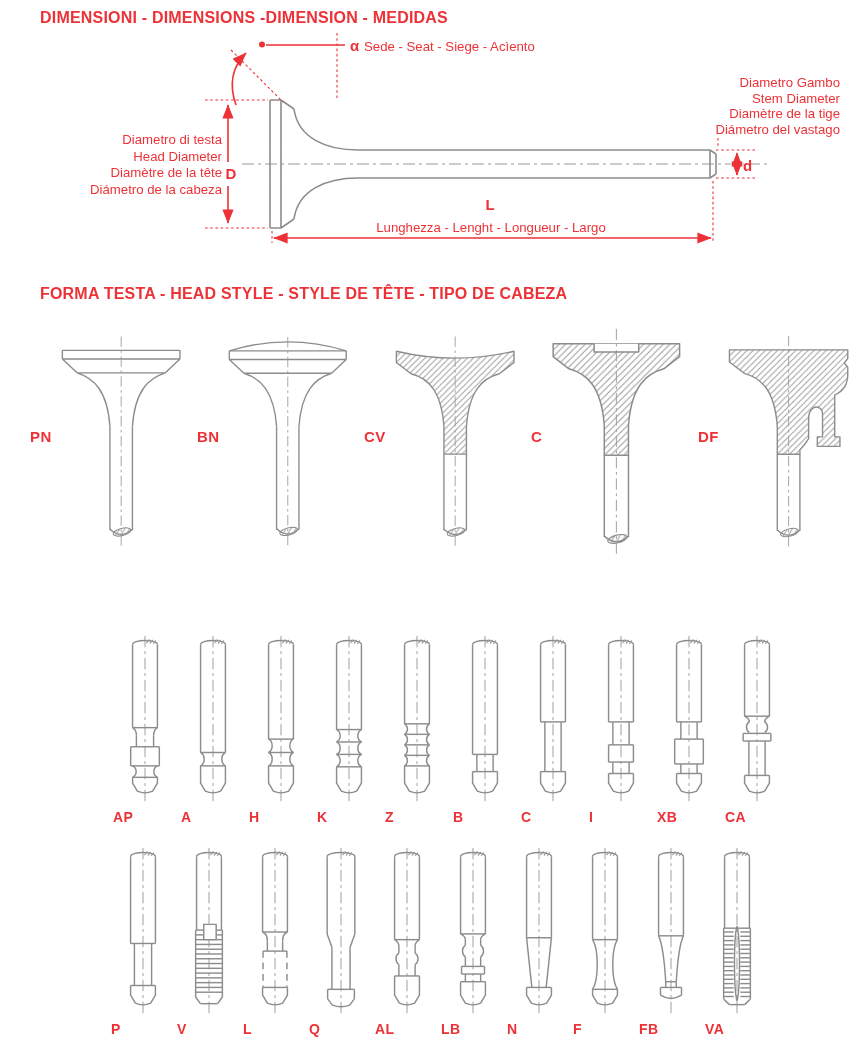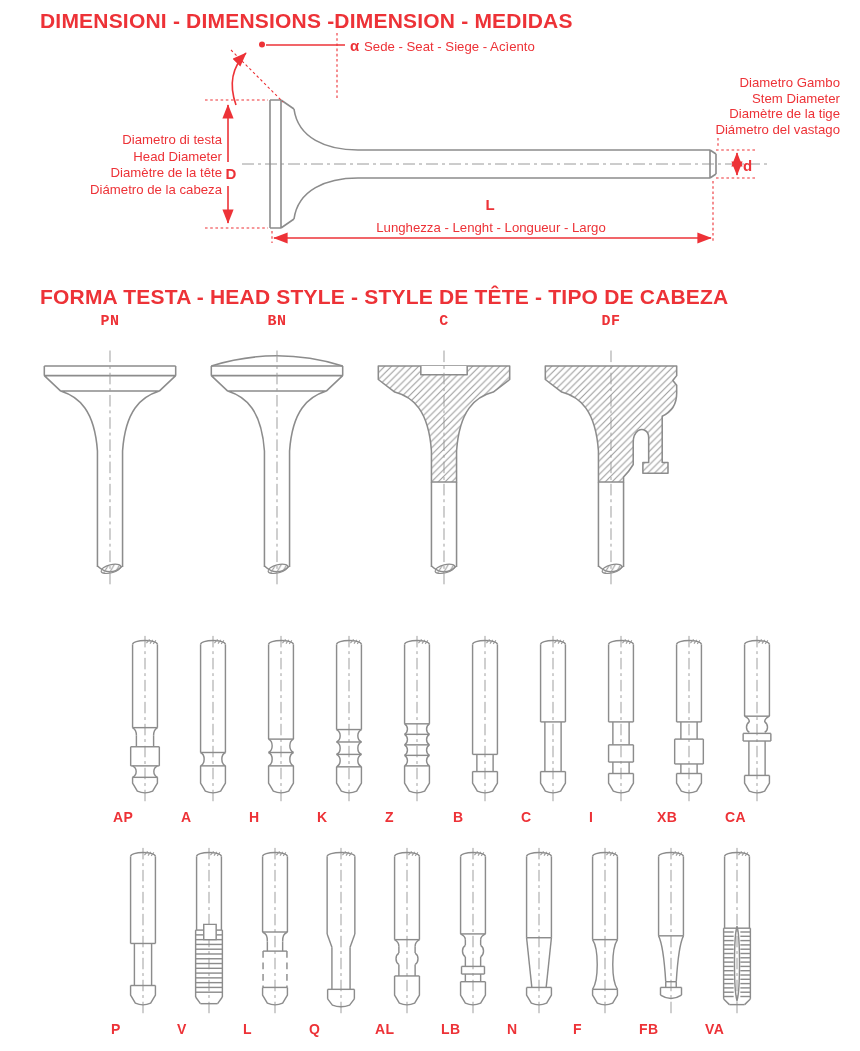--- a/index.html
+++ b/index.html
@@ -1,22 +1,22 @@
 <!DOCTYPE html>
 <html><head>
 <meta charset="utf-8">
 <style>
   html,body{margin:0;padding:0;background:#fff;}
   .page{position:relative;width:860px;height:1051px;background:#fff;overflow:hidden;
         font-family:"Liberation Sans",sans-serif;}
-  .sec-title{position:absolute;color:#ED3237;font-weight:bold;font-size:21px;
+  .sec-title{position:absolute;color:#ED3237;font-weight:bold;font-size:16px;
              letter-spacing:.2px;white-space:nowrap;}
   .dim-svg{position:absolute;left:0;top:30px;width:860px;height:235px;}
   .heads{position:absolute;left:30px;top:311px;display:flex;gap:7px;}
-  .head-item{width:160px;display:flex;flex-direction:column;align-items:center;font-family:Liberation Mono, monospace;}
+  .head-item{width:160px;display:flex;flex-direction:row;align-items:center;}
   .fig-label{color:#ED3237;font-weight:bold;font-size:15px;letter-spacing:.4px;
              height:26px;line-height:22px;text-align:center;}
   .head-fig{width:160px;height:256px;}
   .stem-row{position:absolute;display:flex;}
   .row1{left:113px;top:634px;gap:4px;}
   .row2{left:111px;top:846px;gap:2px;}
   .stem-item{width:64px;display:flex;flex-direction:column;align-items:flex-start;}
   .stem-fig{width:64px;height:172px;}
   .stem-label{margin-top:3px;color:#ED3237;font-weight:bold;font-size:14px;
               letter-spacing:.4px;text-align:center;}
@@ -122,20 +122,35 @@
           <defs>
             <pattern id="hp1" width="7" height="7" patternUnits="userSpaceOnUse">
               <path d="M0,7L7,0M-1.8,1.8L1.8,-1.8M5.2,8.8L8.8,5.2" stroke="#9a9a9a" stroke-width="1.1" fill="none"></path>
             </pattern>
           </defs>
           <path class="g" d="M12,30H148M12,40H148M12,30V40M148,30V40M12,40L29,56M148,40L131,56M29,56H131M29,56C48,62 64,76 67,118M131,56C112,62 96,76 93,118"></path>
           <path class="g" d="M12,30Q80,9 148,30"></path>
           <path class="g" d="M67,118V238M93,118V238"></path>
           <path class="g" d="M67,237Q80,249 93,237"></path>
           <ellipse cx="81" cy="240" rx="10.5" ry="4.2" transform="rotate(-14 81 240)" fill="url(#hp1)" stroke="#8C8C8C" stroke-width="1.2"></ellipse>
+          <path class="cl" d="M80,14V258"></path>
+        </svg>
+    </div>
+    <div class="head-item">
+      <div class="fig-label">CV</div>
+      <svg class="head-fig" viewBox="0 0 160 265">
+          <defs>
+            <pattern id="hp2" width="7" height="7" patternUnits="userSpaceOnUse">
+              <path d="M0,7L7,0M-1.8,1.8L1.8,-1.8M5.2,8.8L8.8,5.2" stroke="#9a9a9a" stroke-width="1.1" fill="none"></path>
+            </pattern>
+          </defs>
+          <path class="gh" fill="url(#hp2)" d="M12,31Q80,47 148,31L148,44L131,57C112,62 96,76 93,118L93,150L67,150L67,118C64,76 48,62 29,57L12,44Z"></path>
+          <path class="g" d="M67,150V238M93,150V238"></path>
+          <path class="g" d="M67,237Q80,249 93,237"></path>
+          <ellipse cx="81" cy="240" rx="10.5" ry="4.2" transform="rotate(-14 81 240)" fill="url(#hp2)" stroke="#8C8C8C" stroke-width="1.2"></ellipse>
           <path class="cl" d="M80,14V258"></path>
         </svg>
     </div>
     <div class="head-item">
       <div class="fig-label">C</div>
       <svg class="head-fig" viewBox="0 0 160 265">
           <defs>
             <pattern id="hp3" width="7" height="7" patternUnits="userSpaceOnUse">
               <path d="M0,7L7,0M-1.8,1.8L1.8,-1.8M5.2,8.8L8.8,5.2" stroke="#9a9a9a" stroke-width="1.1" fill="none"></path>
             </pattern>

